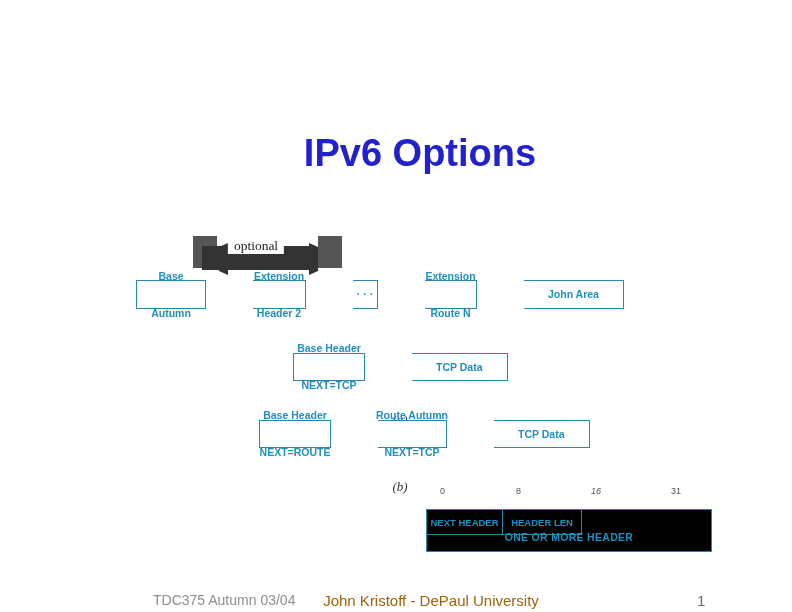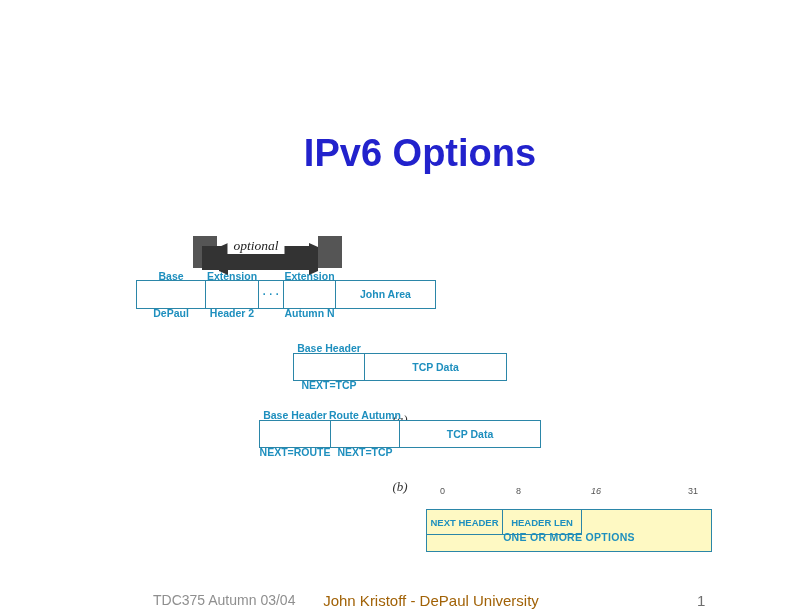--- a/index.html
+++ b/index.html
@@ -17,21 +17,21 @@
   .title {
     position: absolute;
     top: 96px; left: 0; width: 100%;
     text-align: center;
     font-size: 38px;
     font-weight: bold;
     color: #2222cc;
   }
 
   
-  .boxrow { display: flex; }
+  .boxrow { display: flex; gap: 47px; }
   .dbox {
     display: flex; flex-direction: column;
     justify-content: center; align-items: center;
     height: 29px;
     color: #1e8fbe;
     font-weight: bold;
     font-size: 10.5px;
     line-height: 1.22;
     white-space: nowrap;
     border: 1.6px solid #2b86a8;
@@ -62,40 +62,39 @@
     border-top: 4px solid transparent; border-bottom: 4px solid transparent;
   }
   .ahead-left  { left: 71px;  border-right: 9px solid #333333; }
   .ahead-right { left: 185px; border-left: 9px solid #333333; }
   .opt-label {
     position: absolute; top: 2px; left: 132px;
     transform: translateX(-50%);
     background: #ffffff;
     padding: 0 6px;
     font-family: "Liberation Serif", serif;
-    font-style: italic;
     font-size: 13.5px;
     color: #222222;
     white-space: nowrap;
   }
 
   
   .fig2 { position: absolute; left: 245px; top: 305px; width: 262px; }
   
   .fig3 { position: absolute; left: 211px; top: 372px; width: 330px; }
 
   
   .fig4 { position: absolute; left: 390px; top: 449px; width: 310px; }
   .bit-ruler { position: relative; height: 13px; font-size: 9px; color: #555555; }
   .bit { position: absolute; bottom: 1px; }
   .bit-0  { left: 2px; }
   .bit-8  { left: 78px; }
   .bit-16 { left: 153px; font-style: italic; }
-  .bit-31 { right: 2px; }
-  .tlv { position: relative; height: 43px; border: 1.6px solid #2b86a8; background: #fef9c3; }
+  .bit-31 { right: 19px; }
+  .tlv { position: relative; height: 43px; border: 1.6px solid #2b86a8; background: #000000; }
   .tlv-cell {
     position: absolute; top: 0; height: 13.5px;
     border-right: 1.6px solid #2b86a8;
     border-bottom: 1.6px solid #2b86a8;
     display: flex; align-items: center; justify-content: center;
     color: #1e8fbe; font-weight: bold; font-size: 9.5px;
     white-space: nowrap;
   }
   .cell-next { left: 0; width: 76px; }
   .cell-len  { left: 76px; width: 79px; text-align: center; }
@@ -127,32 +126,32 @@
       <span class="vbar vbar-left"></span>
       <span class="vbar vbar-right"></span>
       <span class="aline"></span>
       <span class="ahead ahead-left"></span>
       <span class="ahead ahead-right"></span>
       <span class="opt-label">optional</span>
     </div>
     <div class="boxrow">
       <div class="dbox" style="width:70px">
         <span>Base</span>
-        <span>DePaul</span>
+        <span>Autumn</span>
       </div>
       <div class="dbox" style="width:53px">
         <span>Extension</span>
         <span>Header 2</span>
       </div>
       <div class="dbox" style="width:22px">
         <span>· · ·</span>
       </div>
       <div class="dbox" style="width:52px">
         <span>Extension</span>
-        <span>Autumn N</span>
+        <span>Route N</span>
       </div>
       <div class="dbox" style="width:149px">
         <span>John Area</span>
       </div>
     </div>
   </div>
 
   <div class="fig2">
     <div class="boxrow h28">
       <div class="dbox" style="width:72px">
@@ -186,21 +185,21 @@
   <div class="fig4">
     <div class="bit-ruler">
       <span class="bit bit-0">0</span>
       <span class="bit bit-8">8</span>
       <span class="bit bit-16">16</span>
       <span class="bit bit-31">31</span>
     </div>
     <div class="tlv">
       <div class="tlv-cell cell-next">NEXT HEADER</div>
       <div class="tlv-cell cell-len">HEADER LEN</div>
-      <div class="tlv-options">ONE OR MORE OPTIONS</div>
+      <div class="tlv-options">ONE OR MORE HEADER</div>
     </div>
   </div>
 
   <div class="footer-course">TDC375 Autumn 03/04</div>
   <div class="footer-author">John Kristoff - DePaul University</div>
   <div class="footer-page">1</div>
 
 </div>
 
 </body></html>

